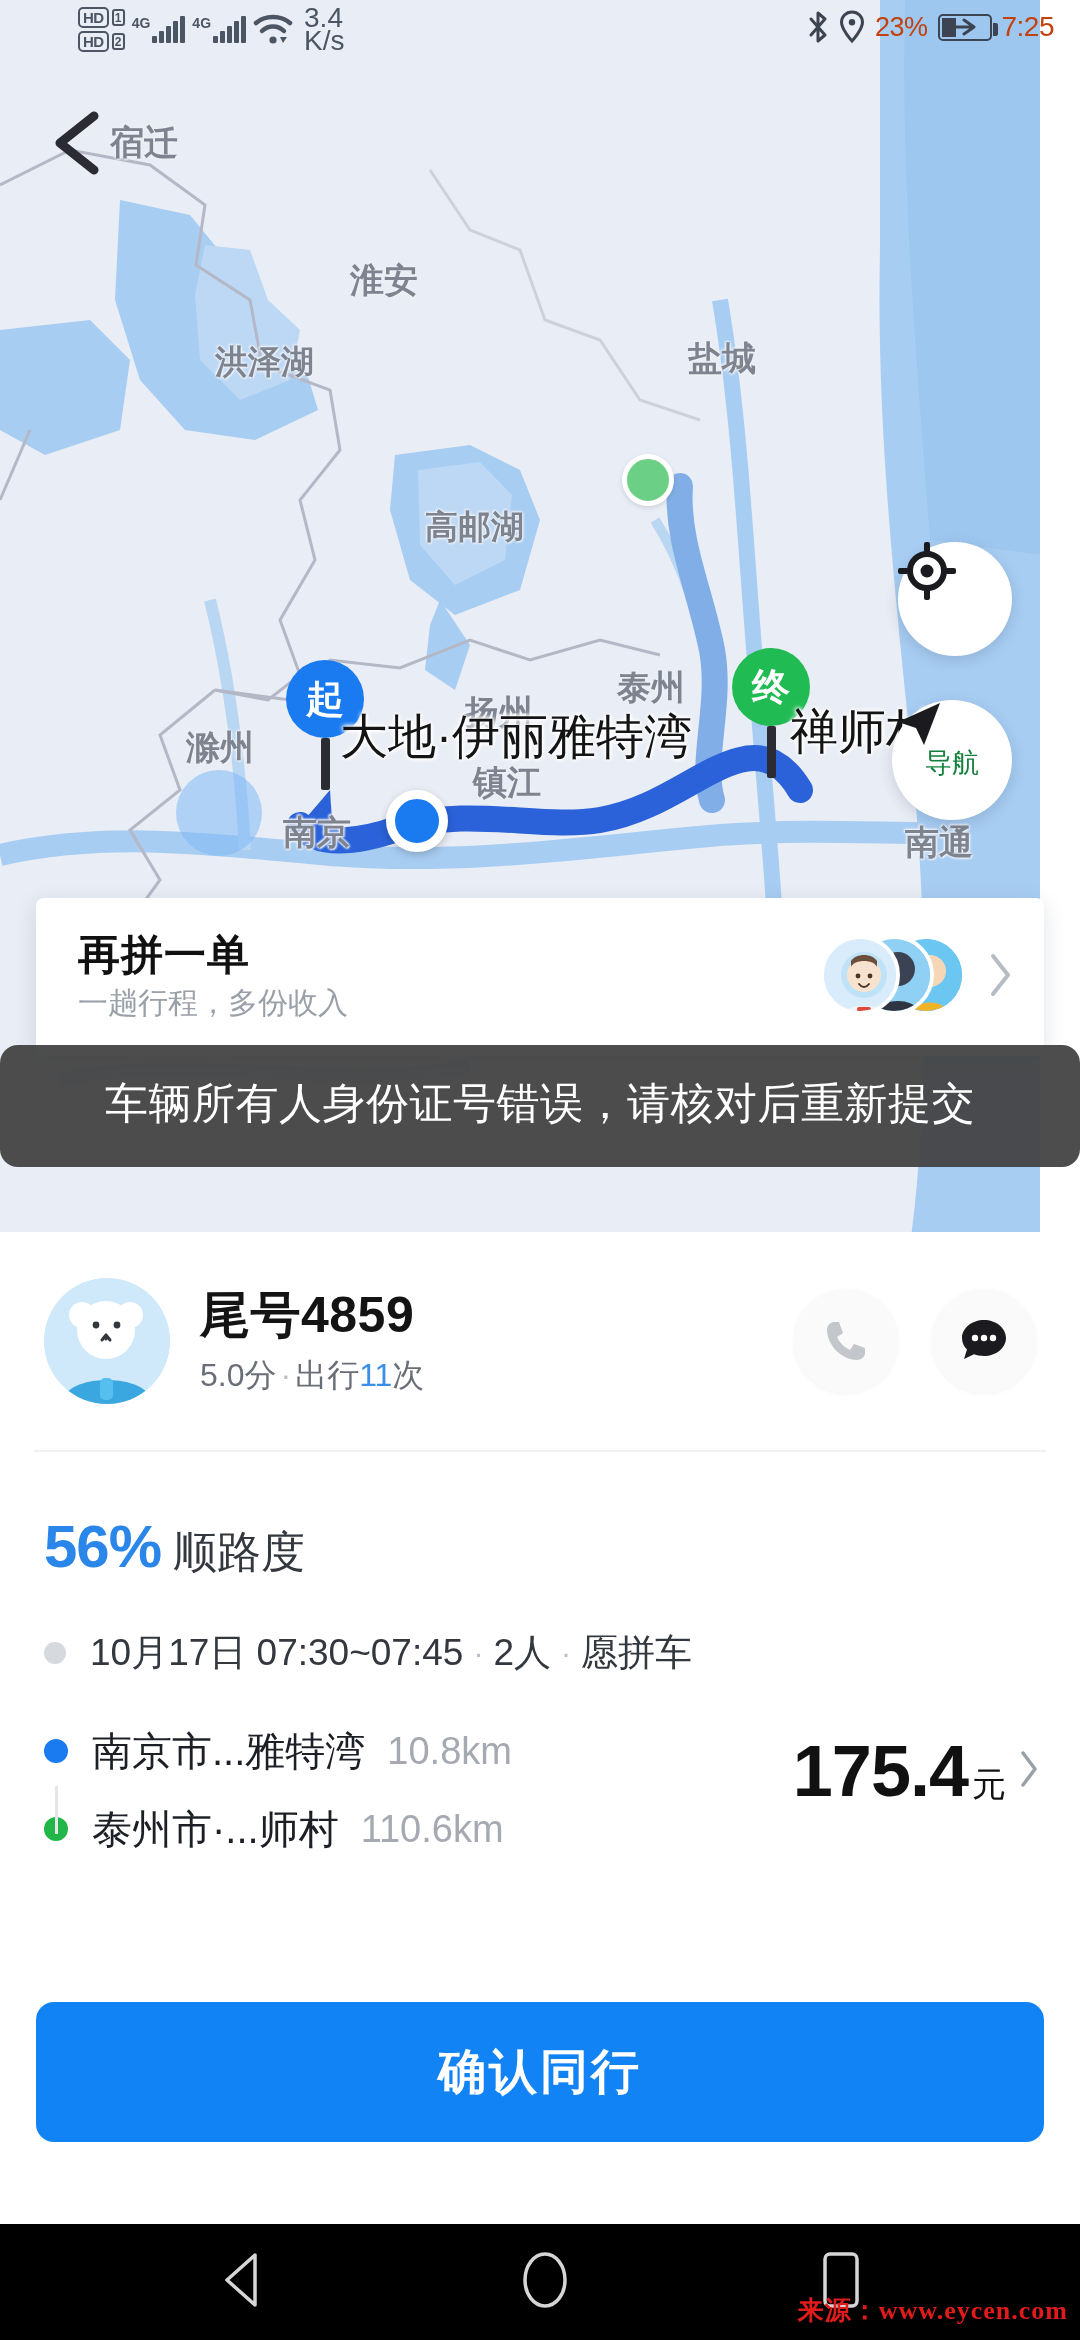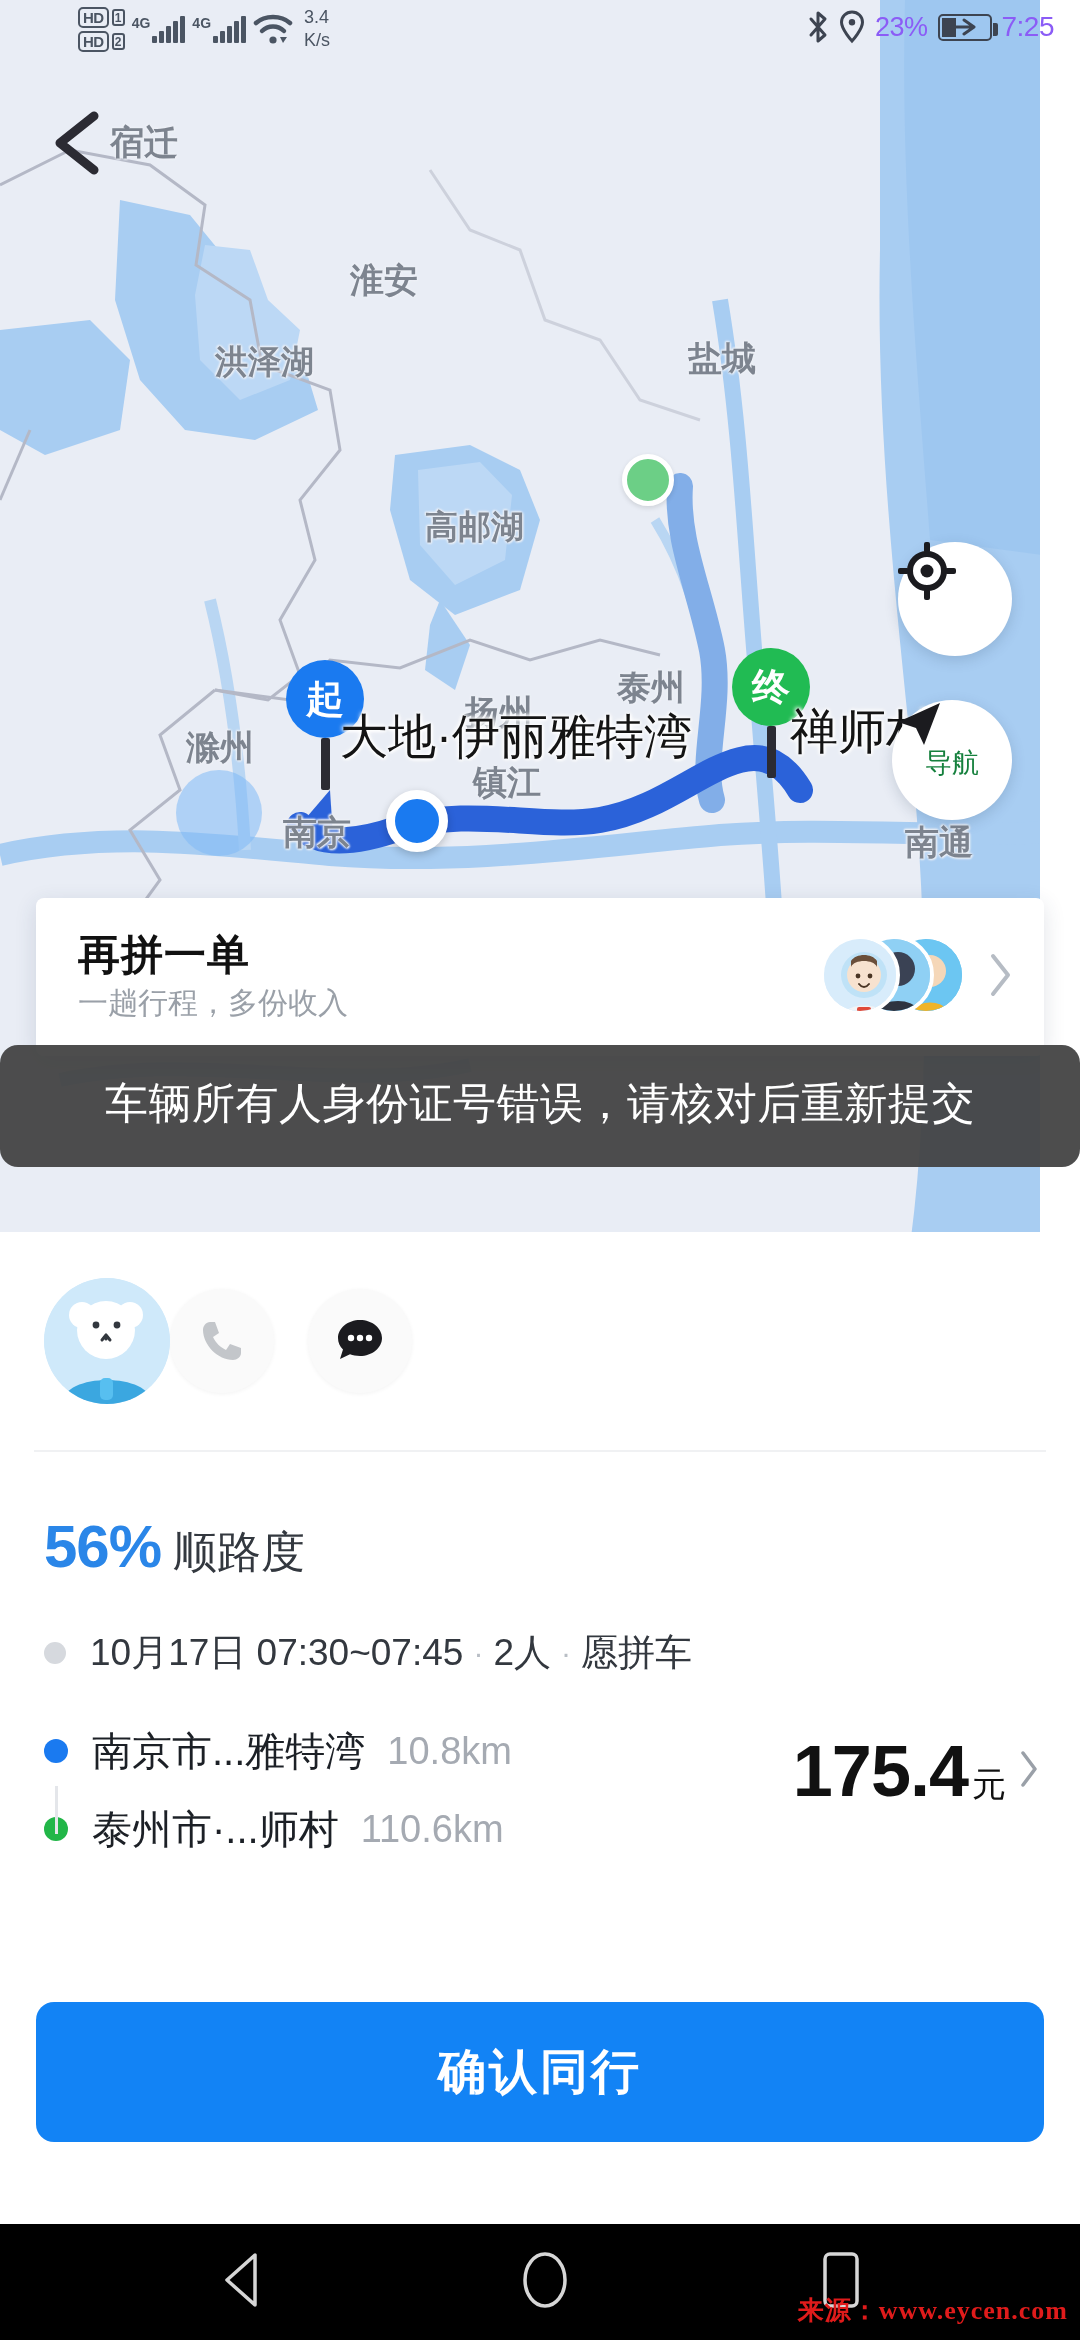--- a/index.html
+++ b/index.html
@@ -36,26 +36,26 @@
   .sig-group { display:flex; align-items:flex-end; gap:2px; }
   .sig-label { font-size:14px; color:#4b5563; font-weight:600; align-self:flex-start; margin-bottom:-2px;}
   .bars { display:flex; align-items:flex-end; gap:2px; height:28px; }
   .bars i { display:block; width:5px; background:#4b5563; border-radius:1px; }
   .bars i:nth-child(1){ height:7px; }
   .bars i:nth-child(2){ height:12px; }
   .bars i:nth-child(3){ height:17px; }
   .bars i:nth-child(4){ height:22px; }
   .bars i:nth-child(5){ height:27px; }
   .netspeed {
-    font-size:18px; line-height:23px; color:#4b5563; font-weight:400;
+    font-size:28px; line-height:23px; color:#4b5563; font-weight:400;
     text-align:left; margin-left:4px;
   }
   .sb-right {
     position:absolute; right:26px; top:10px;
-    display:flex; align-items:center; gap:10px; color:#8b5cf6;
+    display:flex; align-items:center; gap:10px; color:#c2410c;
   }
   .sb-batt-pct { font-size:27px; font-weight:400; letter-spacing:-0.5px; }
   .sb-time { font-size:28px; font-weight:400; letter-spacing:-0.5px; }
   .batt-shell {
     width:54px; height:27px; border:2.5px solid #3d4451; border-radius:5px;
     position:relative; display:flex; align-items:center; justify-content:center;
   }
   .batt-shell:after {
     content:""; position:absolute; right:-8px; top:7px; width:5px; height:13px;
     background:#3d4451; border-radius:0 2px 2px 0;
@@ -431,20 +431,26 @@
           <circle cx="63" cy="63" r="63" fill="#cfe9fa"></circle>
           <path d="M18,126 C18,94 108,94 108,126 Z" fill="#3ba7e0"></path>
           <rect x="56" y="100" width="13" height="22" rx="5" fill="#57bff0"></rect>
           <circle cx="38" cy="37" r="13" fill="#ffffff"></circle>
           <circle cx="86" cy="37" r="13" fill="#ffffff"></circle>
           <circle cx="62" cy="52" r="29" fill="#ffffff"></circle>
           <circle cx="52" cy="47" r="3.4" fill="#33383f"></circle>
           <circle cx="73" cy="47" r="3.4" fill="#33383f"></circle>
           <path d="M62,57 L58,62 M62,57 L66,62 M62,57 L62,61" stroke="#33383f" stroke-width="3" stroke-linecap="round" fill="none"></path>
         </svg>
+      </div>
+      <div class="dr-info">
+        <div class="dr-name">尾号4859</div>
+        <div class="dr-meta">
+          <span>5.0分</span><span class="dot">·</span><span>出行</span><span class="hl">11</span><span>次</span>
+        </div>
       </div>
       <div class="dr-actions">
         <div class="act-btn">
           <svg width="48" height="48" viewBox="0 0 48 48">
             <path d="M12,5 C8,5 5,9 5,13 C5,28 20,43 35,43 C39,43 43,40 43,36 L43,31 L32,27 L28,33 C22,30 18,26 15,20 L21,16 L17,5 Z" fill="#c3c6ca"></path>
           </svg>
         </div>
         <div class="act-btn">
           <svg width="52" height="52" viewBox="0 0 52 52">
             <path d="M26,5 C38,5 48,13 48,23 C48,33 38,41 26,41 C22,41 19,40.4 16,39.3 L6,44 L9,34.6 C5.7,31.4 4,27.4 4,23 C4,13 14,5 26,5 Z" fill="#1b1b1f"></path>

